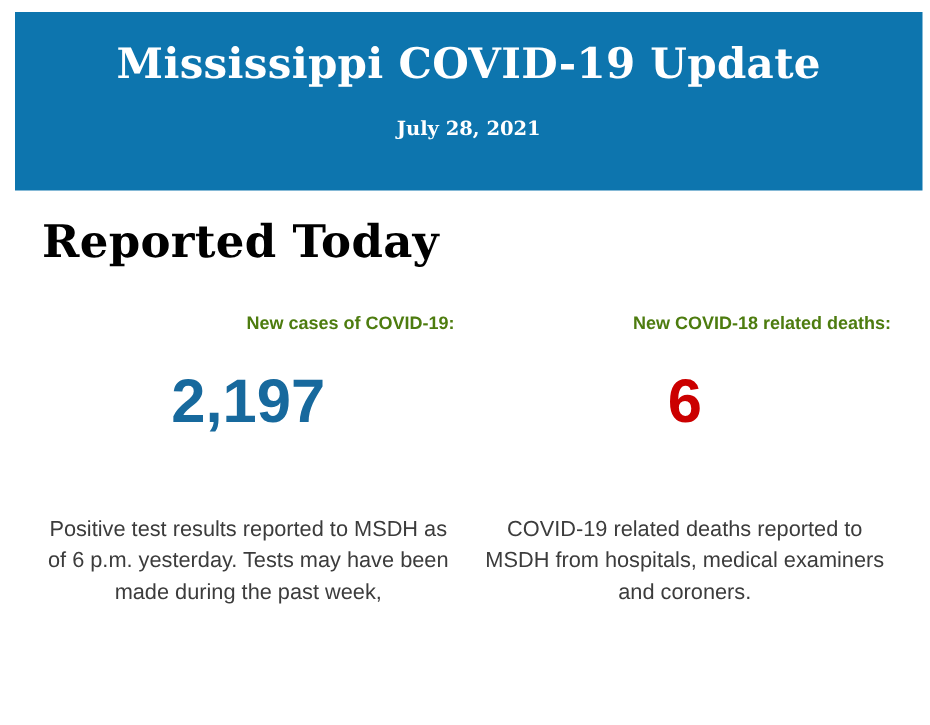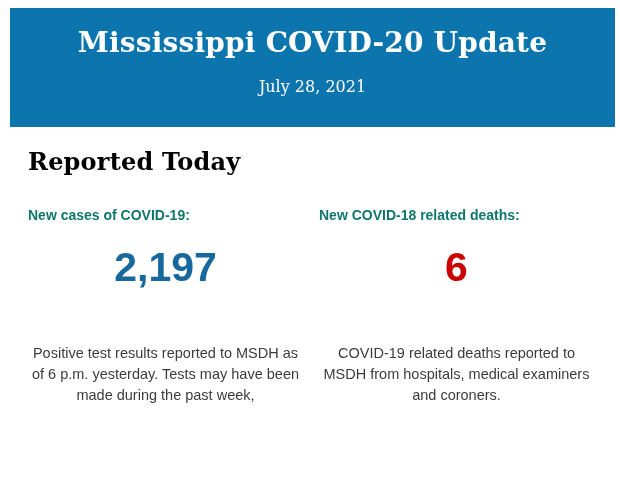--- a/index.html
+++ b/index.html
@@ -23,47 +23,47 @@
     margin: 0;
     font-family: "DejaVu Serif", serif;
     font-weight: bold;
     font-size: 28px;
     line-height: 36px;
     letter-spacing: 0.2px;
   }
   .banner .date {
     margin-top: 18px;
     font-family: "DejaVu Serif", serif;
-    font-weight: normal;
-    font-size: 16px;
+    font-weight: bold;
+    font-size: 13px;
     line-height: 16px;
   }
   main { padding: 0 26px 0 28px; }
   h2.section-title {
     margin: 0;
     padding-top: 16px;
     font-family: "DejaVu Serif", serif;
     font-weight: bold;
-    font-size: 24px;
+    font-size: 30px;
     line-height: 38px;
     color: #000000;
     letter-spacing: 0.2px;
   }
   .stats-row {
     margin-top: 26px;
     display: flex;
     gap: 16px;
   }
   .stat-col { width: 280px; }
   .stat-label {
-    text-align: left;
+    text-align: right;
     font-weight: bold;
-    font-size: 14px;
+    font-size: 12px;
     line-height: 17px;
-    color: #0f766e;
+    color: #4d7c0f;
   }
   .stat-value {
     margin-top: 22px;
     text-align: center;
     font-weight: bold;
     font-size: 41px;
     line-height: 42px;
   }
   .stat-desc {
     margin: 55px 0 0 0;
@@ -72,21 +72,21 @@
     line-height: 21px;
     color: #3c3c3c;
   }
 </style>
 </head>
 <body>
 
 <div class="page">
 
   <header class="banner" style="color: rgb(255, 255, 255); background-color: rgb(13, 117, 174);">
-    <h1>Mississippi COVID-20 Update</h1>
+    <h1>Mississippi COVID-19 Update</h1>
     <div class="date">July 28, 2021</div>
   </header>
 
   <main>
     <h2 class="section-title">Reported Today</h2>
 
     <div class="stats-row">
 
       <div class="stat-col">
         <div class="stat-label">New cases of COVID-19:</div>

